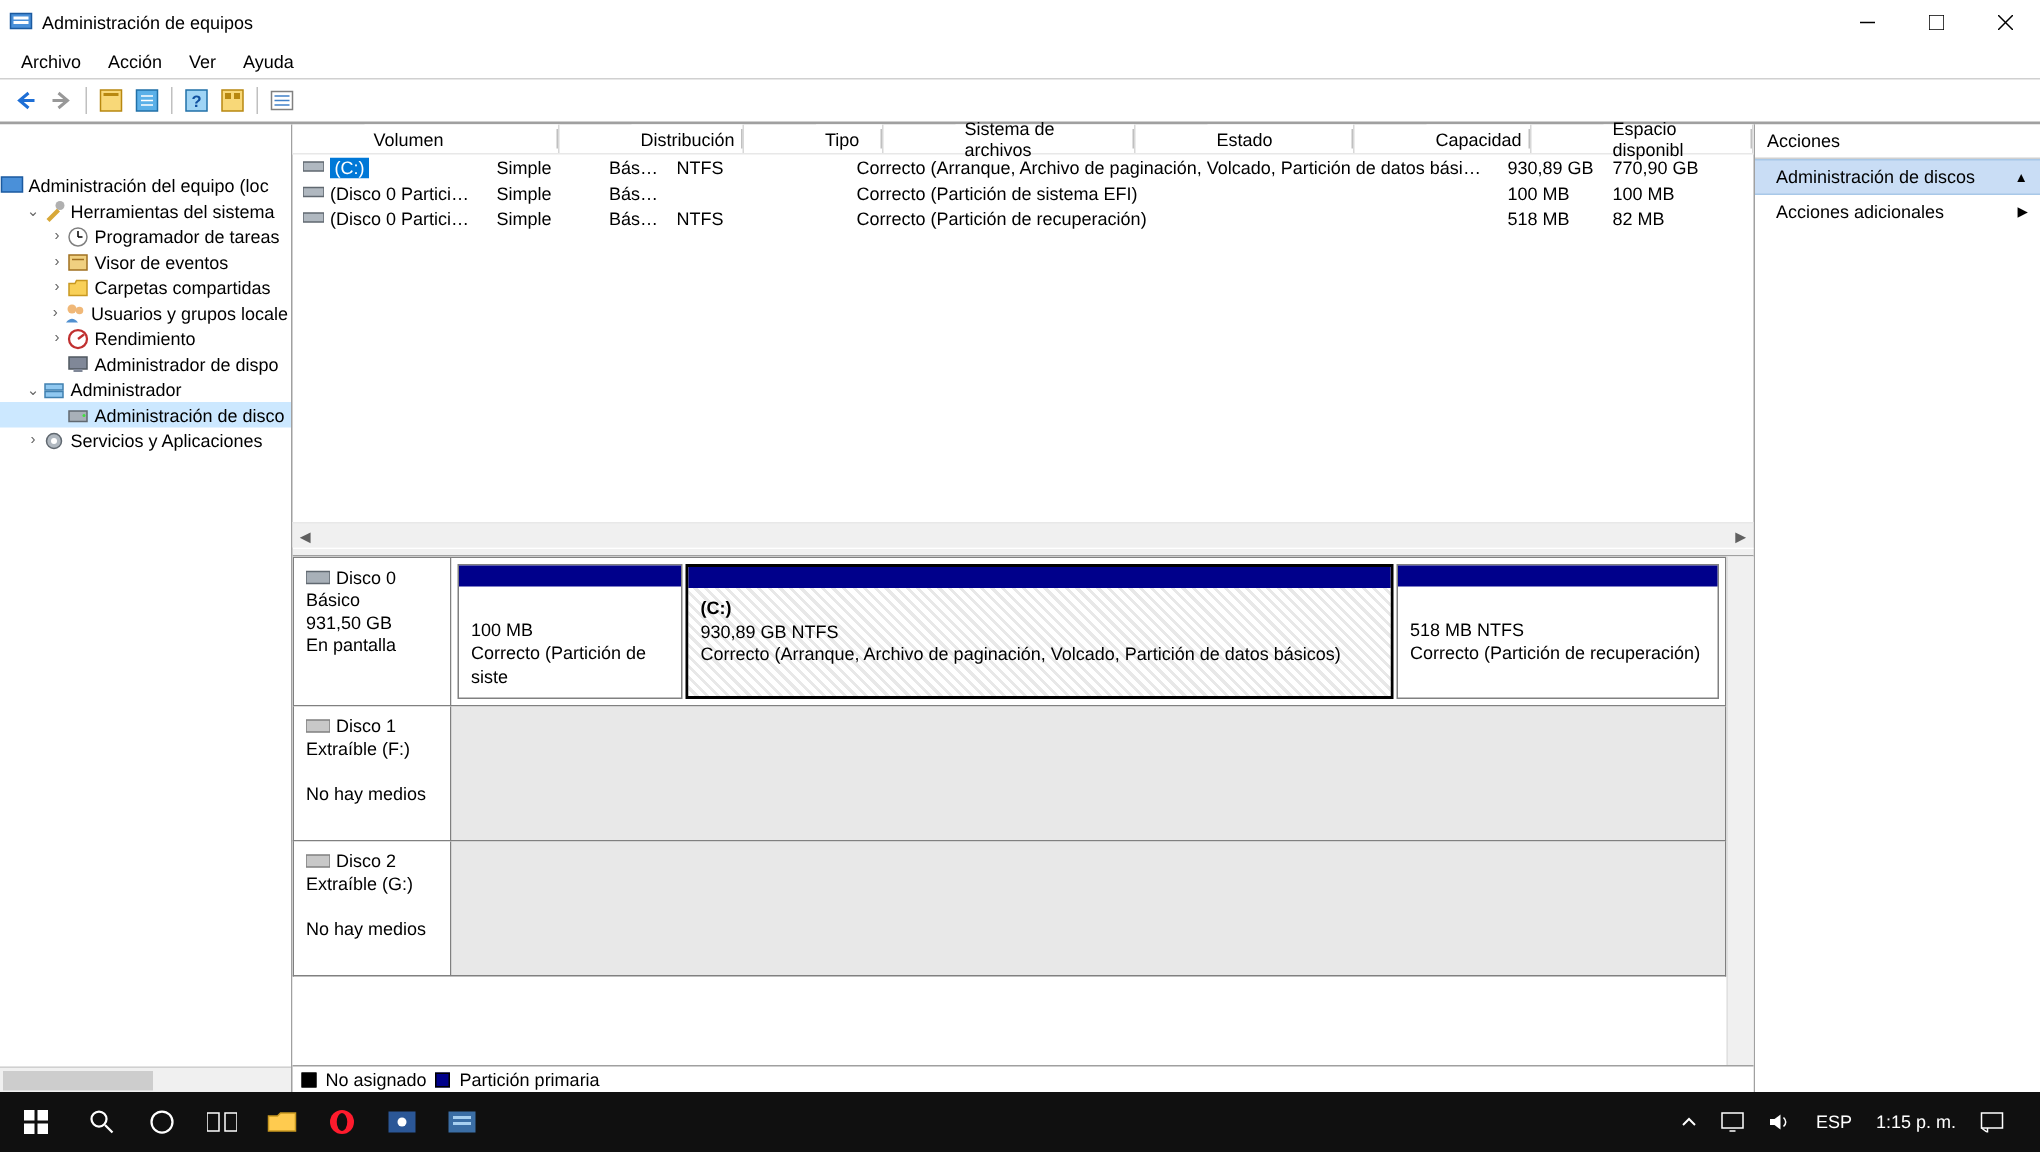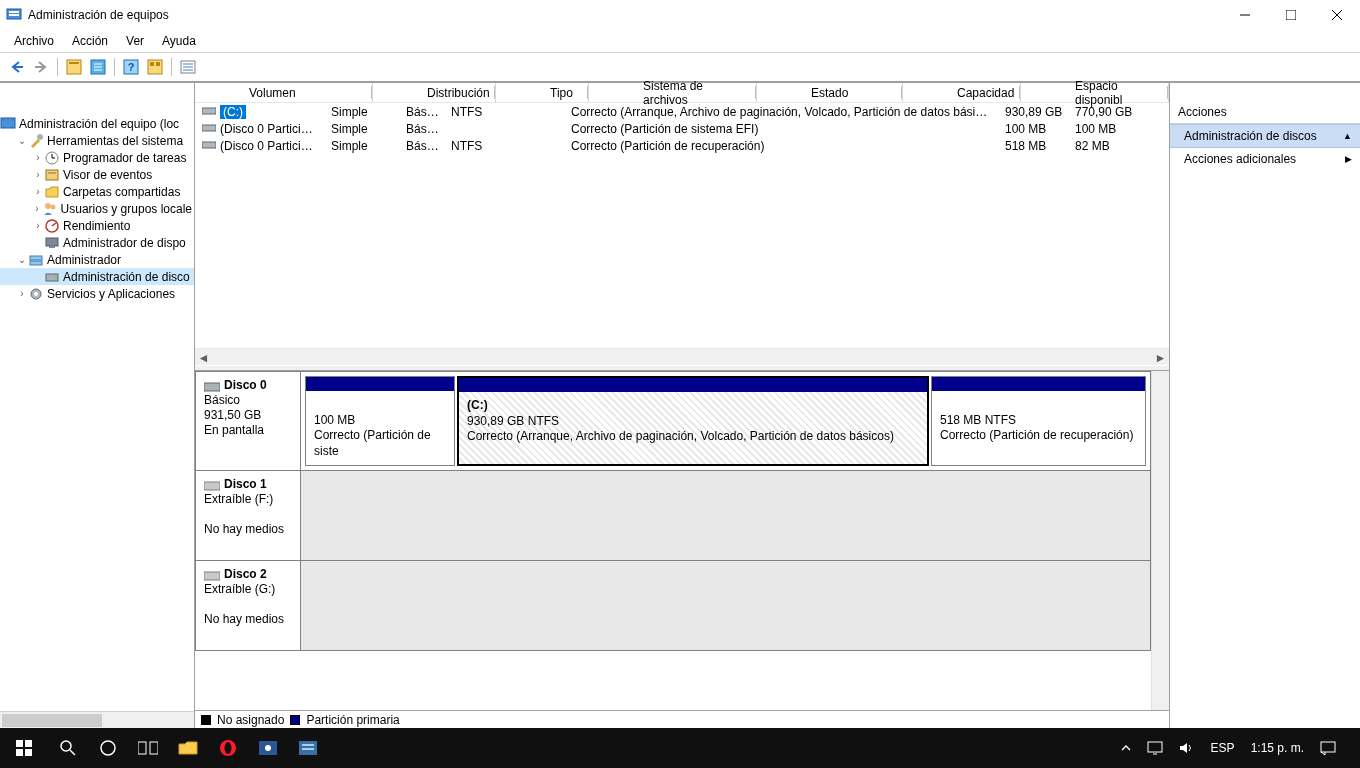--- a/index.html
+++ b/index.html
@@ -65,37 +65,37 @@
   .hscroll .arr.l{left:0;} .hscroll .arr.r{right:0;}
 
   .mid-divider{ height:6px; background:#f0f0f0; border-top:1px solid #fff; border-bottom:1px solid #a0a0a0;}
 
   
   .disk-area { flex:1; overflow:auto; background:#fff; position:relative; padding:0 18px 0 0;}
   .disk-area::after{ content:""; position:absolute; top:0; right:0; bottom:0; width:17px; background:#f0f0f0; border-left:1px solid #e0e0e0;}
   .disk-row { display:flex; border:1px solid #808080; border-top:none; min-height:90px; margin:0;}
   .disk-row:first-child{border-top:1px solid #808080;}
   .disk-info { width:105px; border-right:1px solid #808080; padding:6px 8px; display:flex; flex-direction:column; gap:1px; background:#fff;}
-  .disk-info .dname{ font-weight:bold; display:flex; align-items:flex-end; gap:4px;}
+  .disk-info .dname{ font-weight:normal; display:flex; align-items:center; gap:4px;}
   .disk-parts { flex:1; display:flex; padding:4px; gap:2px; background:#fff;}
   .part { border:1px solid #808080; display:flex; flex-direction:column; }
   .part .stripe { height:14px; background:#00008b; }
   .part.selected-part { border:2px solid #000; }
   .part.selected-part .pbody { background: repeating-linear-gradient(45deg,#fff,#fff 3px,#e8e8e8 3px,#e8e8e8 5px);}
   .part .pbody { flex:1; padding:6px 8px; font-size:12px; line-height:1.3; }
   .part .pbody b{ font-weight:bold;}
   .disk-row.nomedia .disk-parts{ background:#e8e8e8; border:0; }
 
   
   .legend { height:18px; border-top:1px solid #a0a0a0; display:flex; align-items:center; padding:0 6px; gap:6px; background:#fff;}
   .legend .sw { width:10px; height:10px; border:1px solid #000; }
 
   
   .actions { width:190px; display:flex; flex-direction:column; }
-  .actions .ahdr { padding:4px 8px; font-weight:normal; background:#fff; border-bottom:1px solid #d0d0d0;margin-top:18px;}
+  .actions .ahdr { padding:4px 8px; font-weight:normal; background:#fff; border-bottom:1px solid #d0d0d0;}
   .actions .aitem { padding:4px 8px 4px 14px; display:flex; align-items:center; justify-content:space-between;}
   .actions .aitem.sel { background:#c9ddf5; border-top:1px solid #a8c8e8; border-bottom:1px solid #a8c8e8;}
   .actions .arrow { font-size:9px; }
 
   
   .taskbar { height:40px; background:#101010; color:#fff; display:flex; align-items:center; }
   .taskbar .tbtn { width:48px; height:40px; display:flex; align-items:center; justify-content:center; }
   .taskbar .tapps { width:40px; height:40px; display:flex; align-items:center; justify-content:center;}
   .taskbar .tray { margin-left:auto; display:flex; align-items:center; height:100%; }
   .taskbar .tray > div { padding:0 8px; height:100%; display:flex; align-items:center; font-size:12px;}

